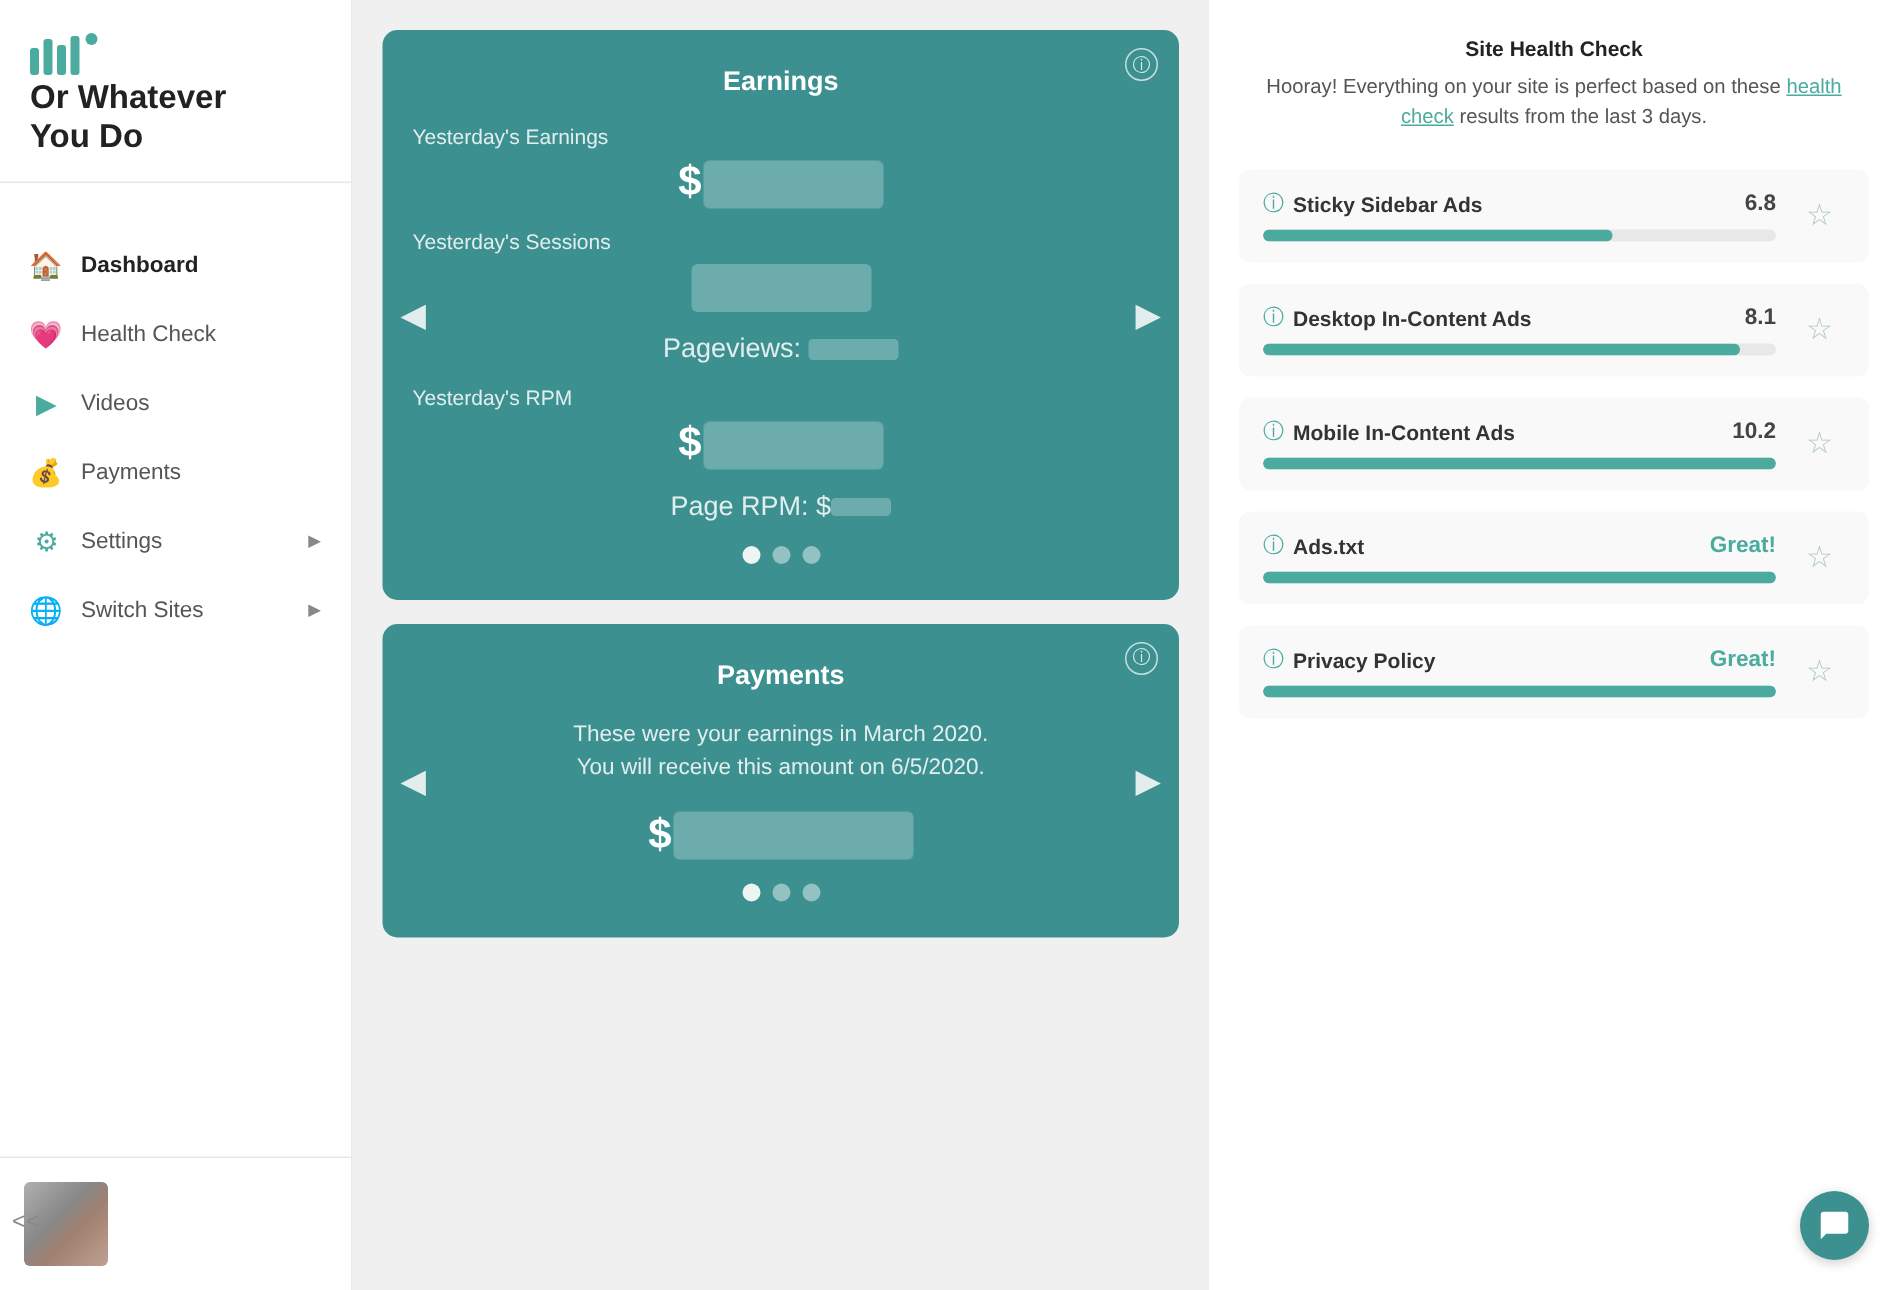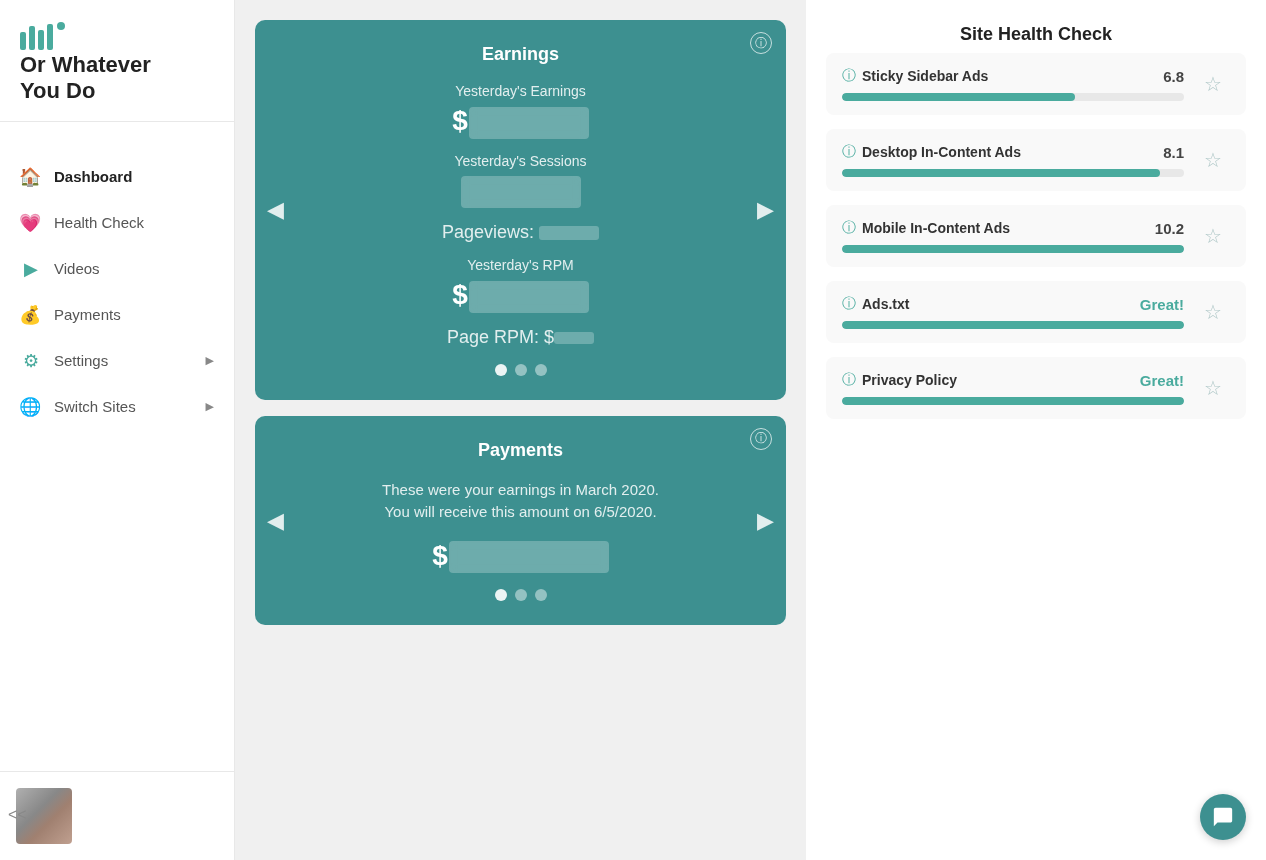--- a/index.html
+++ b/index.html
@@ -144,21 +144,21 @@
       border: none;
       color: rgba(255,255,255,0.85);
       font-size: 22px;
       cursor: pointer;
       padding: 8px;
     }
     .card-nav-left { left: 4px; }
     .card-nav-right { right: 4px; }
 
     .stat-label {
-      text-align: center;
+      text-align: left;
       color: rgba(255,255,255,0.85);
       font-size: 14px;
       margin-bottom: 6px;
     }
     .stat-value {
       text-align: center;
       font-size: 28px;
       font-weight: 700;
       margin-bottom: 14px;
       letter-spacing: 1px;
@@ -212,21 +212,21 @@
     
     .health-column {
       width: 460px;
       min-width: 460px;
       background: #fff;
       padding: 24px 20px;
       overflow-y: auto;
     }
     .health-title {
       text-align: center;
-      font-size: 18px;
+      font-size: 14px;
       font-weight: 700;
       color: #222;
       margin-bottom: 8px;
     }
     .health-subtitle {
       text-align: center;
       font-size: 13.5px;
       color: #555;
       line-height: 1.5;
       margin-bottom: 24px;
@@ -440,20 +440,25 @@
         <div class="dot active"></div>
         <div class="dot"></div>
         <div class="dot"></div>
       </div>
     </div>
 
   </div>
 
   <div class="health-column">
     <div class="health-title">Site Health Check</div>
+    <div class="health-subtitle">
+      <span>Hooray! Everything on your site is perfect based on these</span>
+      <a class="health-link">health check</a>
+      <span>results from the last 3 days.</span>
+    </div>
 
     <div class="health-item">
       <div class="health-item-main">
         <div class="health-item-header">
           <div class="health-item-name-group">
             <span class="health-info-icon">ⓘ</span>
             <span class="health-item-name">Sticky Sidebar Ads</span>
           </div>
           <span class="health-item-score">6.8</span>
         </div>

